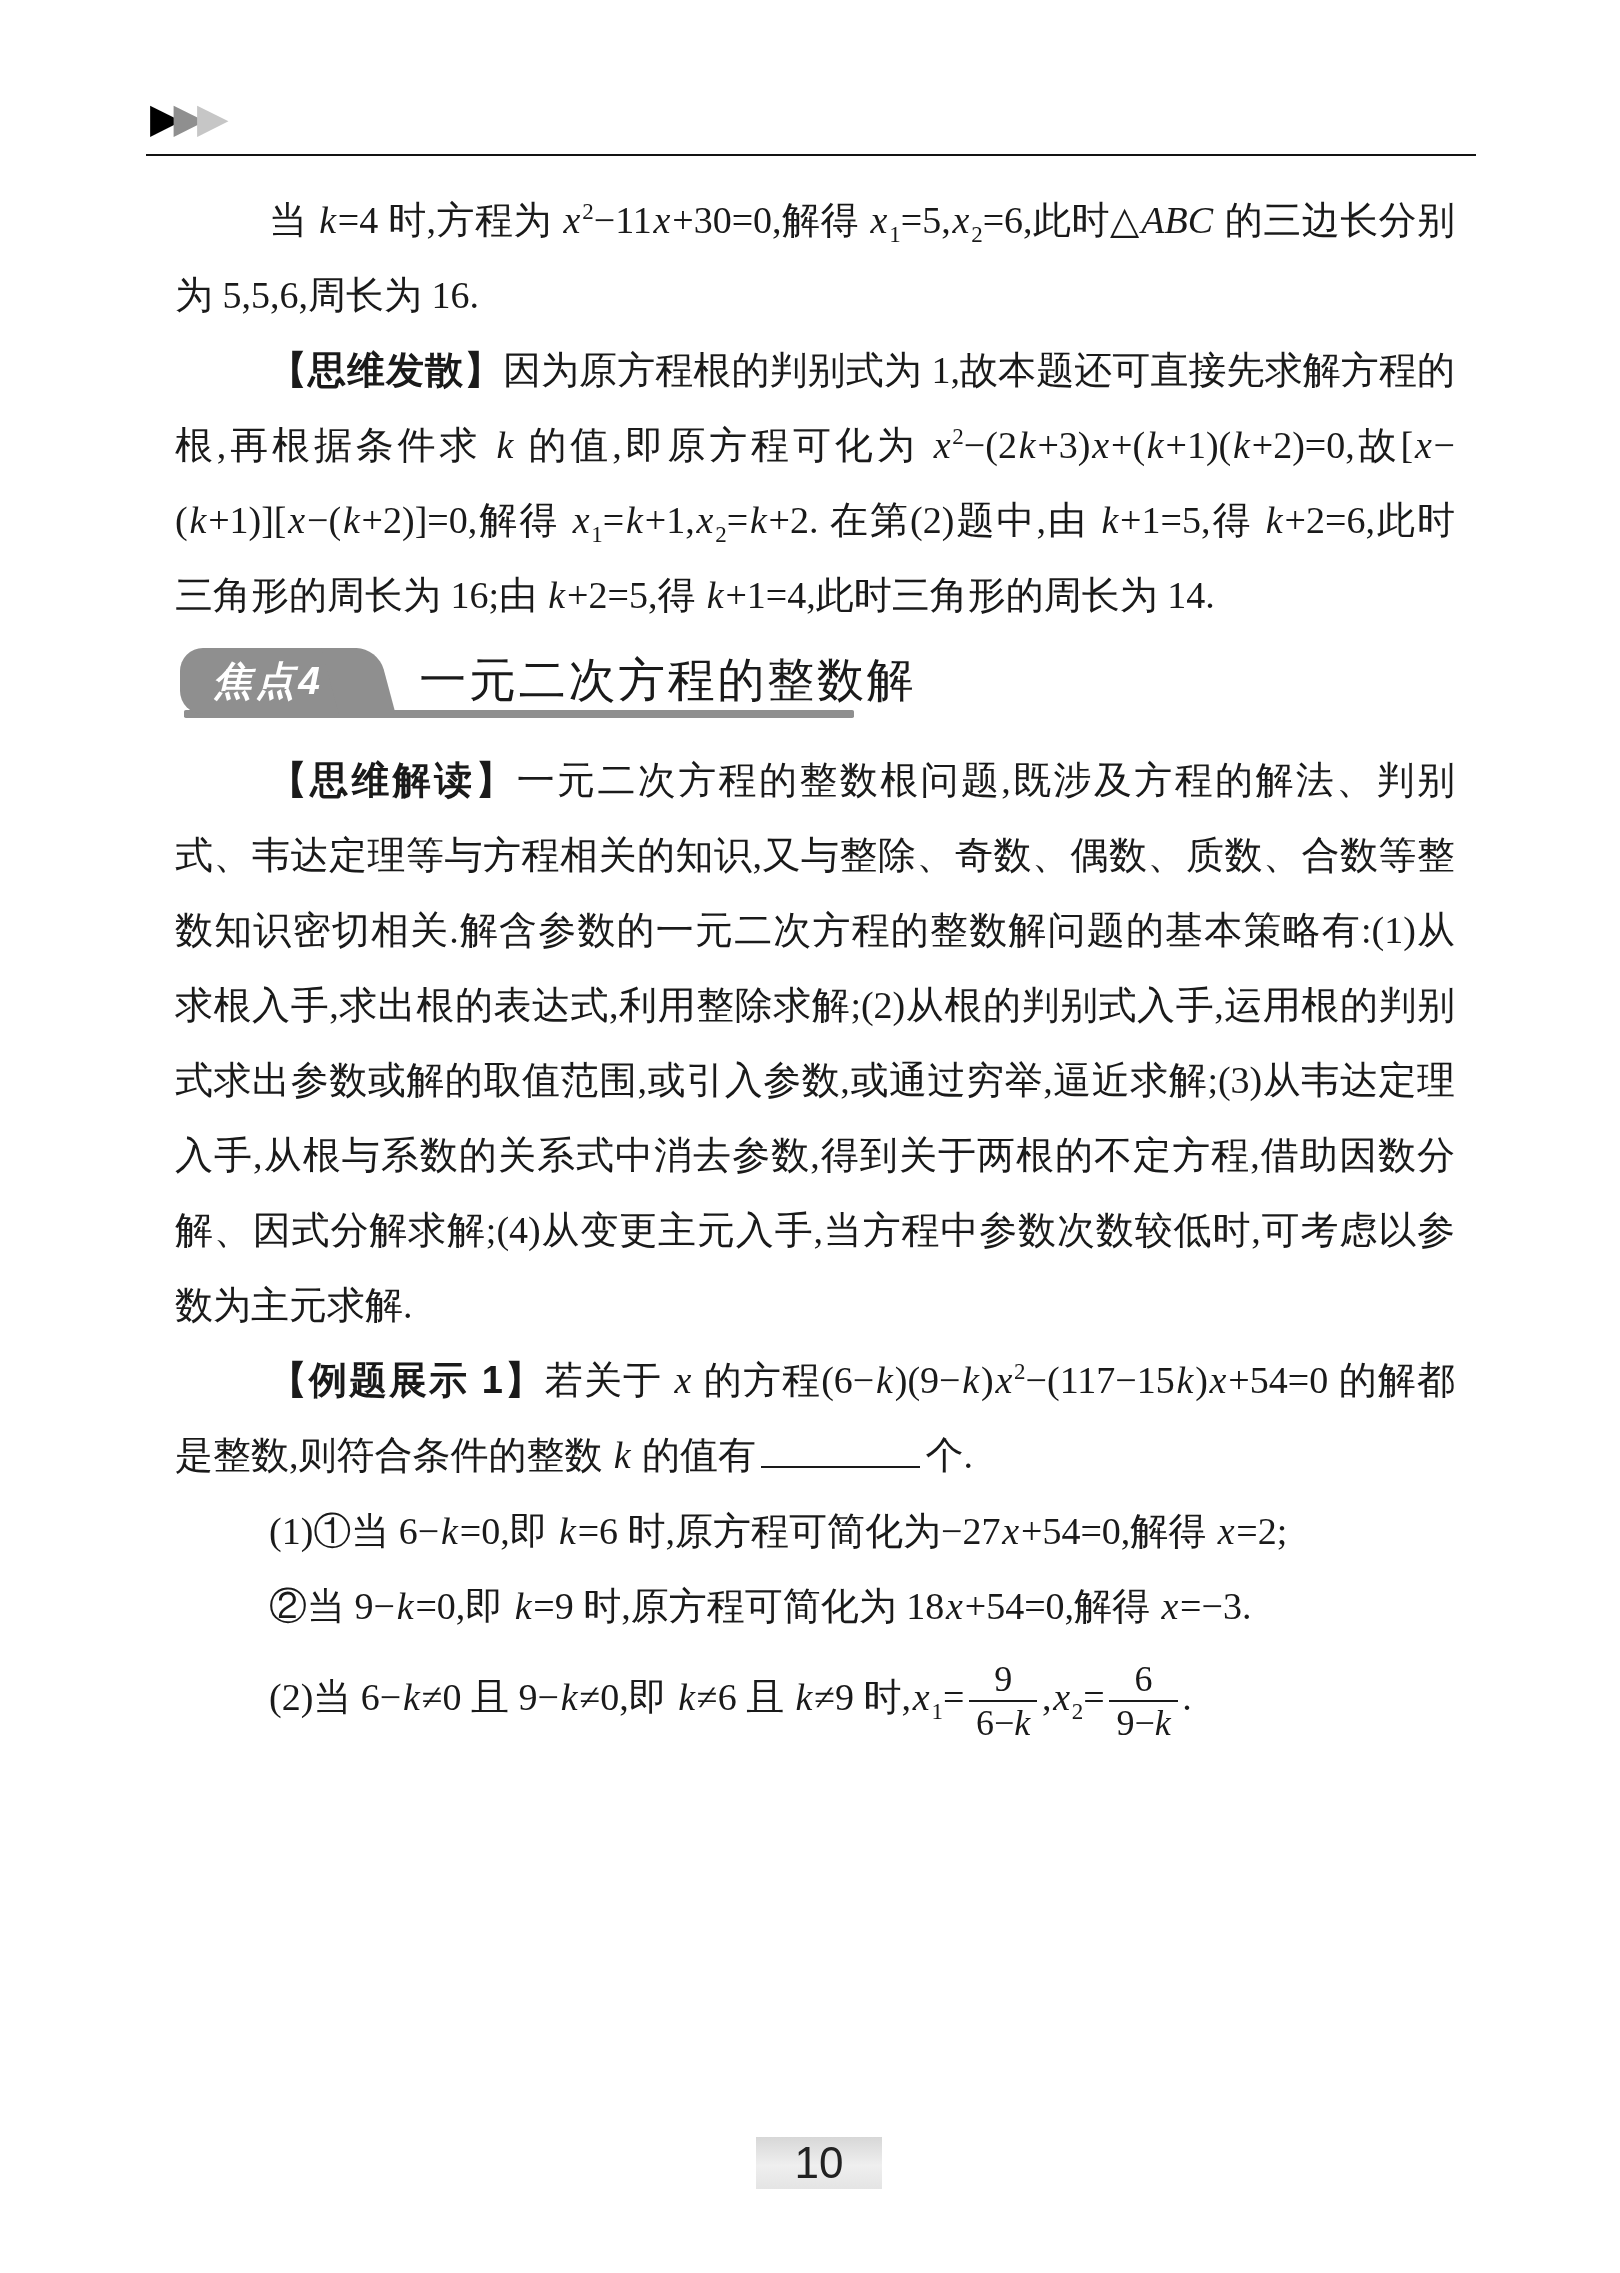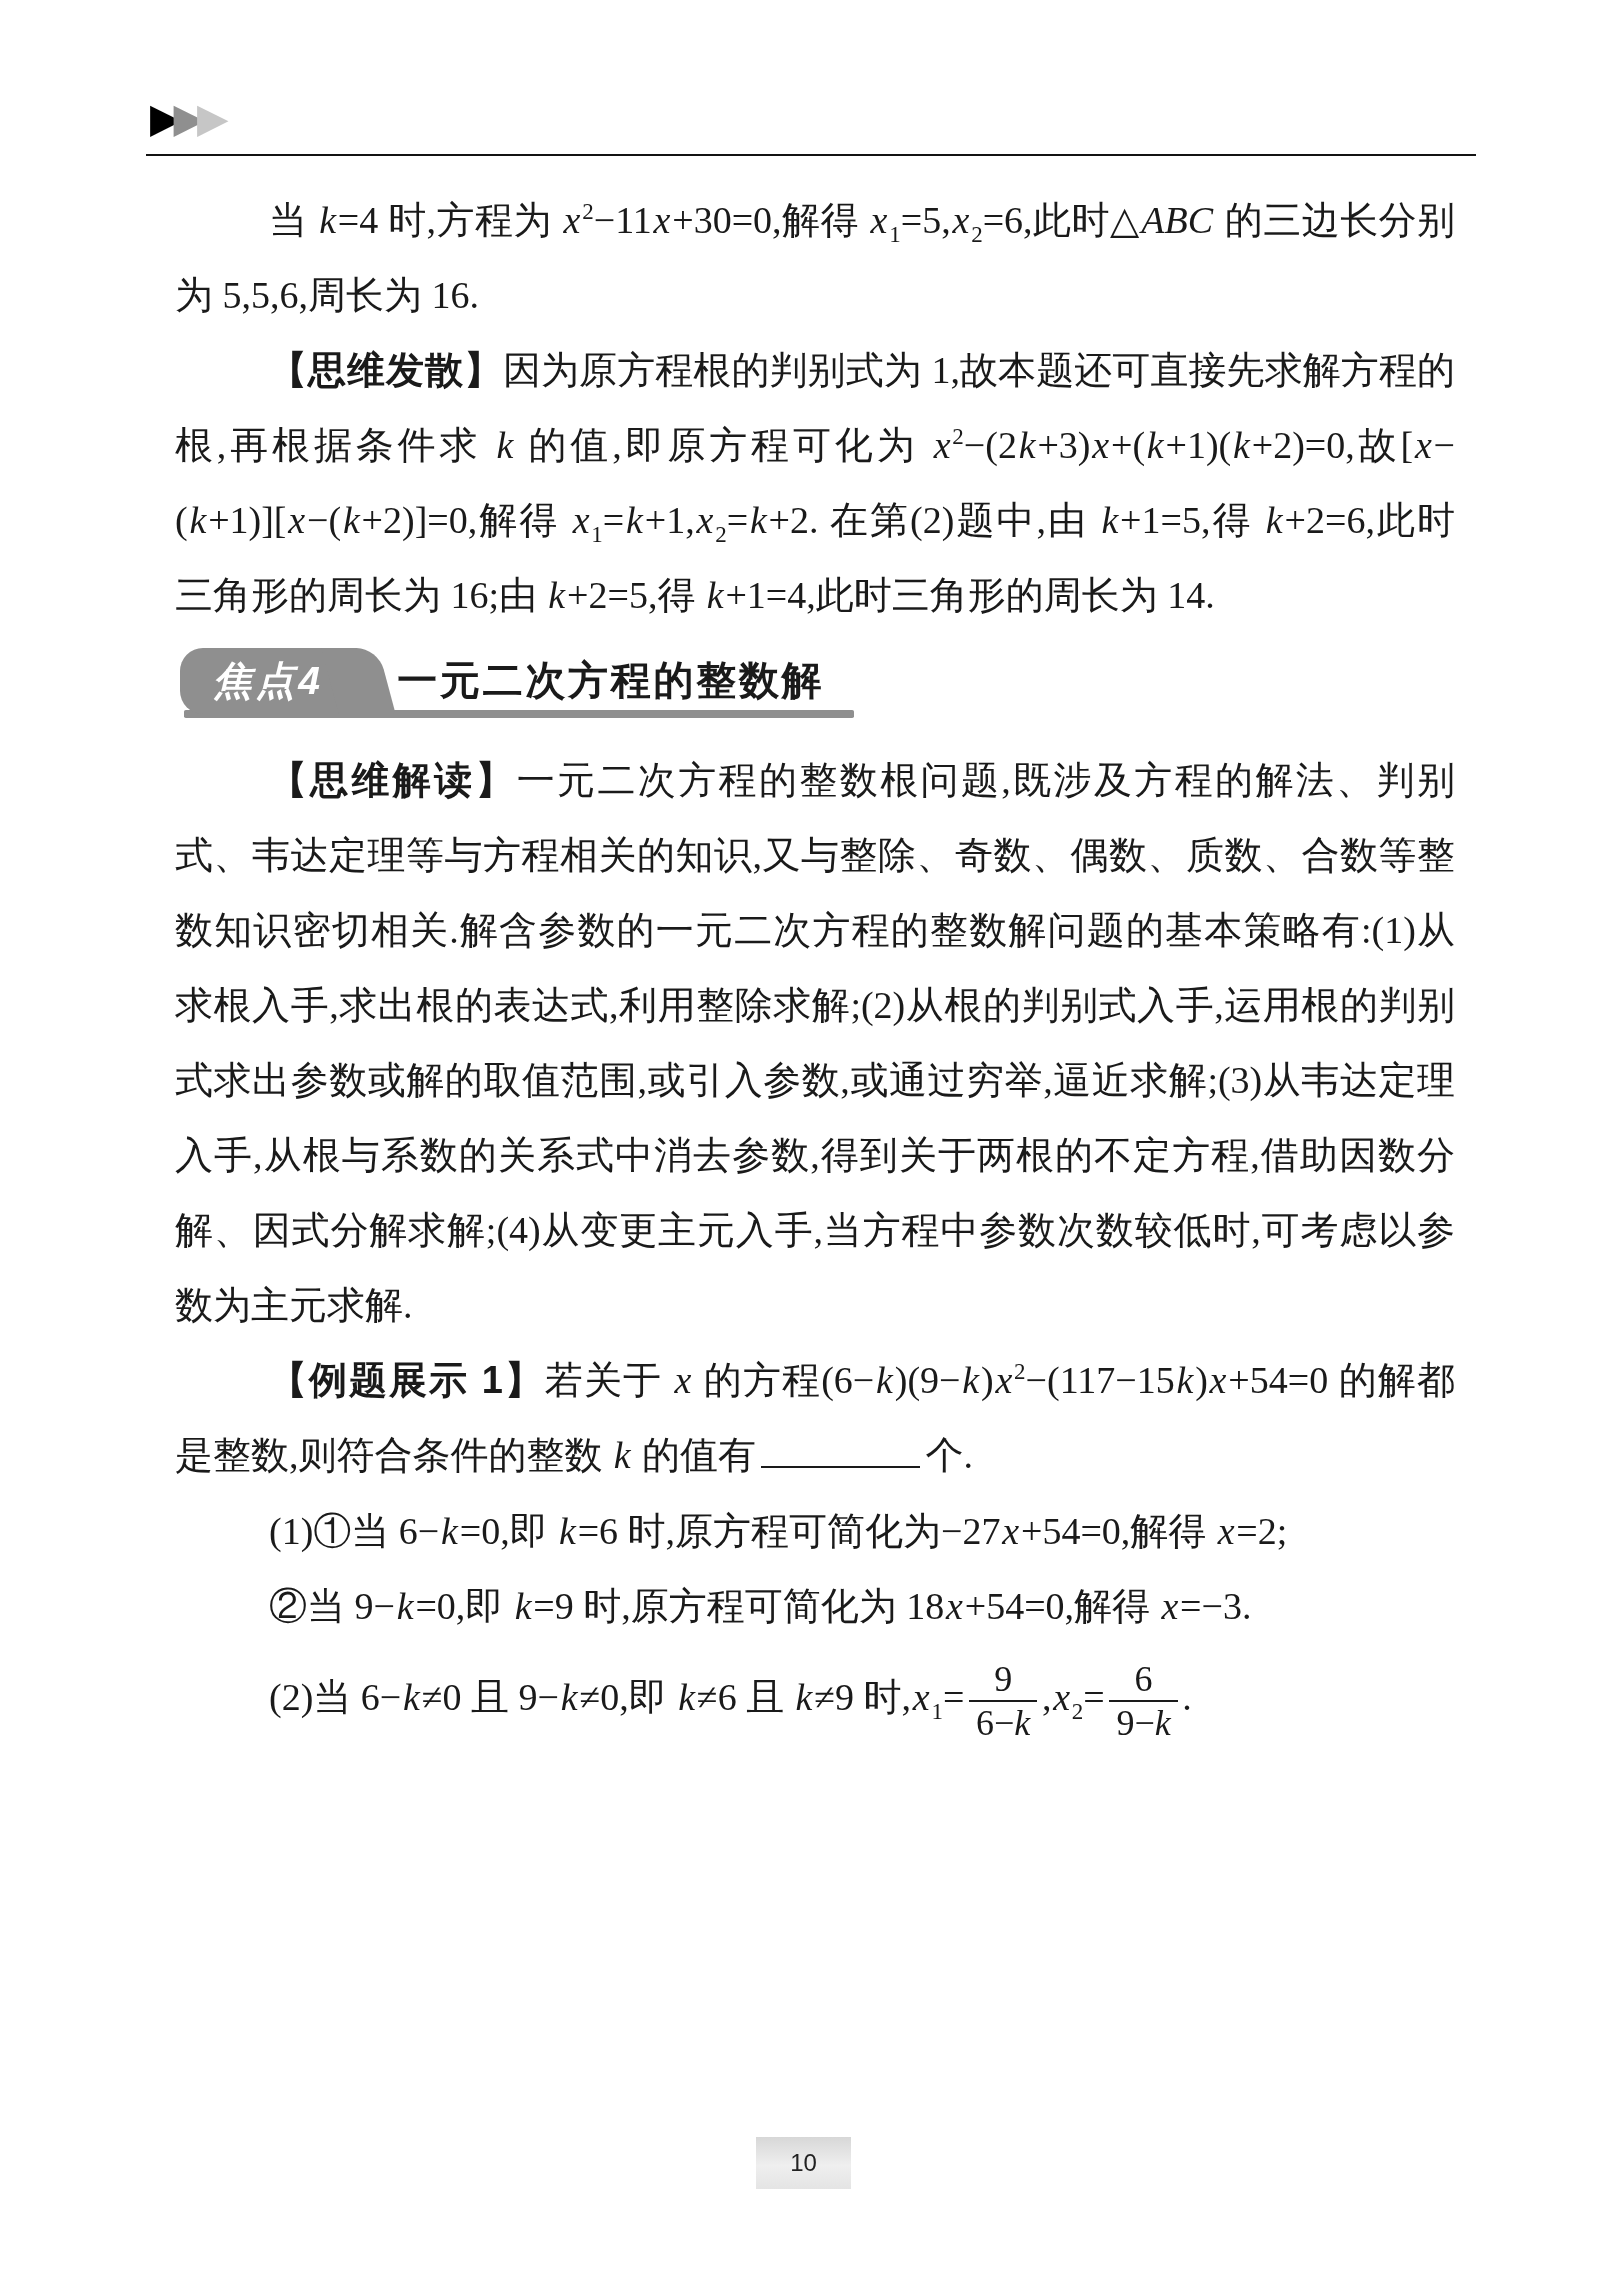--- a/index.html
+++ b/index.html
@@ -90,32 +90,32 @@
     transform-origin:top left;
     border-radius:0 21.4px 3.6px 0;
     z-index:-1;
   }
   .focus-badge-label{
     color:#ffffff;
     font-family:"Liberation Sans","DejaVu Sans",sans-serif;
     font-weight:bold;font-size:39px;letter-spacing:3.6px;
   }
   .focus-title{
-    margin-left:41px;position:relative;z-index:2;
+    margin-left:63px;position:relative;z-index:2;
     font-family:"Liberation Sans","DejaVu Sans",sans-serif;
-    font-weight:bold;font-size:40px;letter-spacing:2.7px;
+    font-weight:normal;font-size:47px;letter-spacing:2.7px;
   }
   
   .pagenum{
     position:absolute;top:2137px;left:756px;
-    width:95px;height:52px;
+    width:126px;height:52px;
     background:linear-gradient(180deg,#d7d7d7 0%,#efefef 55%,#e4e4e4 100%);
     display:flex;align-items:center;justify-content:center;
     font-family:"Liberation Sans","DejaVu Sans",sans-serif;
-    font-size:24px;color:#222222;
+    font-size:44px;color:#222222;
   }
 </style>
 </head>
 <body>
 
 <div class="runhead" data-name="running-head">
   <span class="tri-row" data-name="header-triangles-icon">
       <span data-name="triangle-icon" style="color: rgb(0, 0, 0);">▶</span>
       <span data-name="triangle-icon" style="color: rgb(143, 143, 143);">▶</span>
       <span data-name="triangle-icon" style="color: rgb(198, 198, 198);">▶</span>

